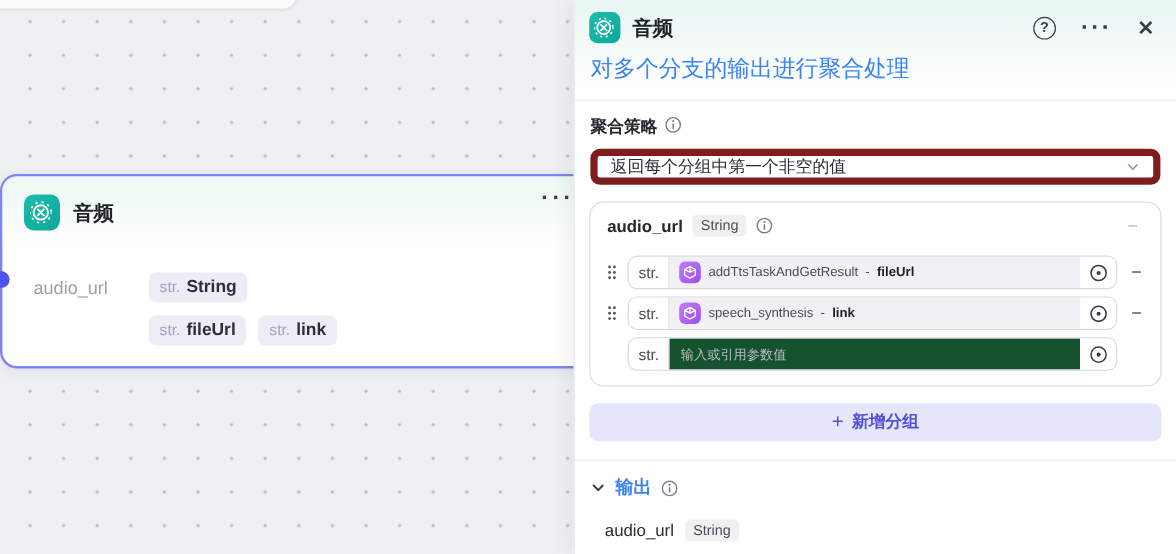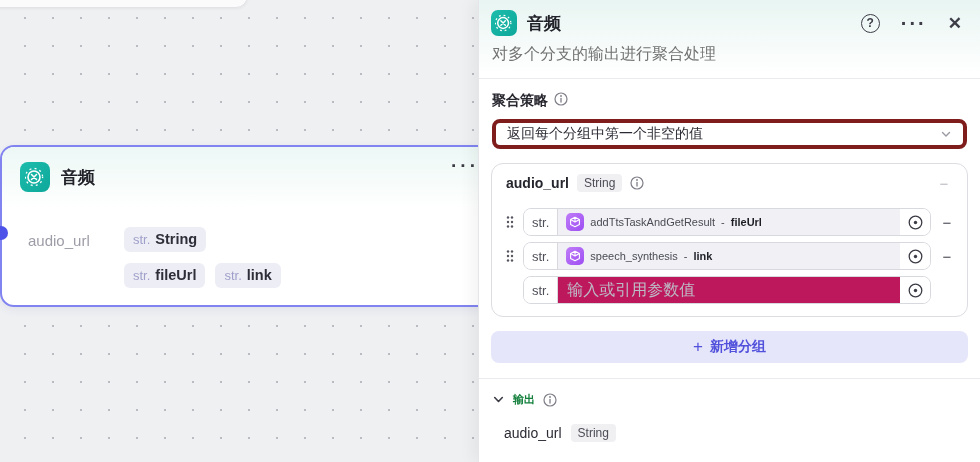--- a/index.html
+++ b/index.html
@@ -53,27 +53,27 @@
   .panel-header { position:relative; display:flex; align-items:center; gap:10px;
     padding:10px 18px 6px 12px; }
   .panel-title { font-size:17px; font-weight:700; color:#22222a; }
   .head-actions { margin-left:auto; display:flex; align-items:center; gap:21px;
     color:#3d3d47; }
   .help-icon { width:19px; height:19px; border:1.6px solid #3d3d47; border-radius:50%;
     display:flex; align-items:center; justify-content:center;
     font-size:12px; font-weight:700; }
   .more-icon { font-size:20px; font-weight:700; letter-spacing:2px; line-height:10px; }
   .close-icon { font-size:17px; font-weight:600; }
-  .panel-desc { position:relative; padding:2px 16px 13px 13px; font-size:16px; color:#737373; }
+  .panel-desc { position:relative; padding:2px 16px 13px 13px; font-size:19px; color:#3b82f6; }
   .divider { border:0; border-top:1px solid #ebebef; }
 
   .section { padding:13px 13px 0; }
   .sec-label { display:flex; gap:6px;
     font-size:14px; font-weight:700; color:#26262e; }
-  .select { margin-top:9px; height:30px; border:4px solid #7f1d1d; border-radius:8px;
+  .select { margin-top:9px; height:30px; border:6px solid #7f1d1d; border-radius:8px;
     display:flex; align-items:center; justify-content:space-between;
     padding:0 11px; font-size:14px; color:#2b2b34; background:#fff; }
 
   .group-card { margin:14px 12px 0; border:1px solid #dcdce2; border-radius:12px;
     padding:10px 11px 12px; }
   .group-head { display:flex; align-items:center; gap:8px; padding:0 3px 10px; }
   .gname { font-size:14px; font-weight:700; color:#26262e; }
   .type-chip { background:#f0f0f3; border-radius:4px; padding:2px 7px;
     font-size:12px; color:#4c4c56; }
   .minus { font-size:15px; color:#44444e; width:18px; text-align:center; flex:none; }
@@ -82,36 +82,36 @@
   .drag { width:13px; flex:none; display:flex; justify-content:center; }
   .vbox { flex:1; display:flex; align-items:stretch; height:28px;
     border:1px solid #d8d8df; border-radius:8px; background:#fff; overflow:hidden; }
   .vtype { display:flex; align-items:center; padding:0 8px; font-size:13px;
     color:#4f4f59; border-right:1px solid #d8d8df; background:#fff; flex:none; }
   .vref { flex:1; min-width:0; display:flex; align-items:center; gap:6px;
     padding:0 8px; background:#f1f1f5; font-size:11px; color:#4a4a55;
     white-space:nowrap; overflow:hidden; }
   .vref b { color:#1e1e27; font-weight:700; }
   .vinput { flex:1; display:flex; align-items:center; padding:0 9px;
-    font-size:16px; color:#bcbcc5; background:#be185d; }
+    font-size:11px; color:#bcbcc5; background:#14532d; }
   .plugin-ic { width:18px; height:18px; border-radius:5px; flex:none;
     background:linear-gradient(135deg,#c07df8,#9d4df2);
     display:flex; align-items:center; justify-content:center; }
   .target { width:30px; flex:none; display:flex; align-items:center;
     justify-content:center; background:#fff; }
 
   .add-btn { margin:14px 12px 0; height:32px; background:#e6e6fb; border-radius:8px;
     display:flex; align-items:center; justify-content:center; gap:7px;
     color:#5151dc; font-size:14px; font-weight:600; cursor:pointer; }
   .add-plus { font-size:17px; font-weight:500; }
   .divider.lower { margin-top:15px; }
 
   .output-sec { padding:13px 16px 0 13px; }
   .out-head { display:flex; align-items:center; gap:8px; }
-  .out-title { font-size:11px; font-weight:700; color:#15803d; }
+  .out-title { font-size:15px; font-weight:700; color:#3b82f6; }
   .out-param { display:flex; align-items:center; gap:9px; margin:17px 0 0 12px;
     font-size:14px; color:#2b2b34; }
 </style>
 </head>
 <body>
 
 <div class="stage">
 
   <div class="canvas">
     <div class="node-fragment"></div>

